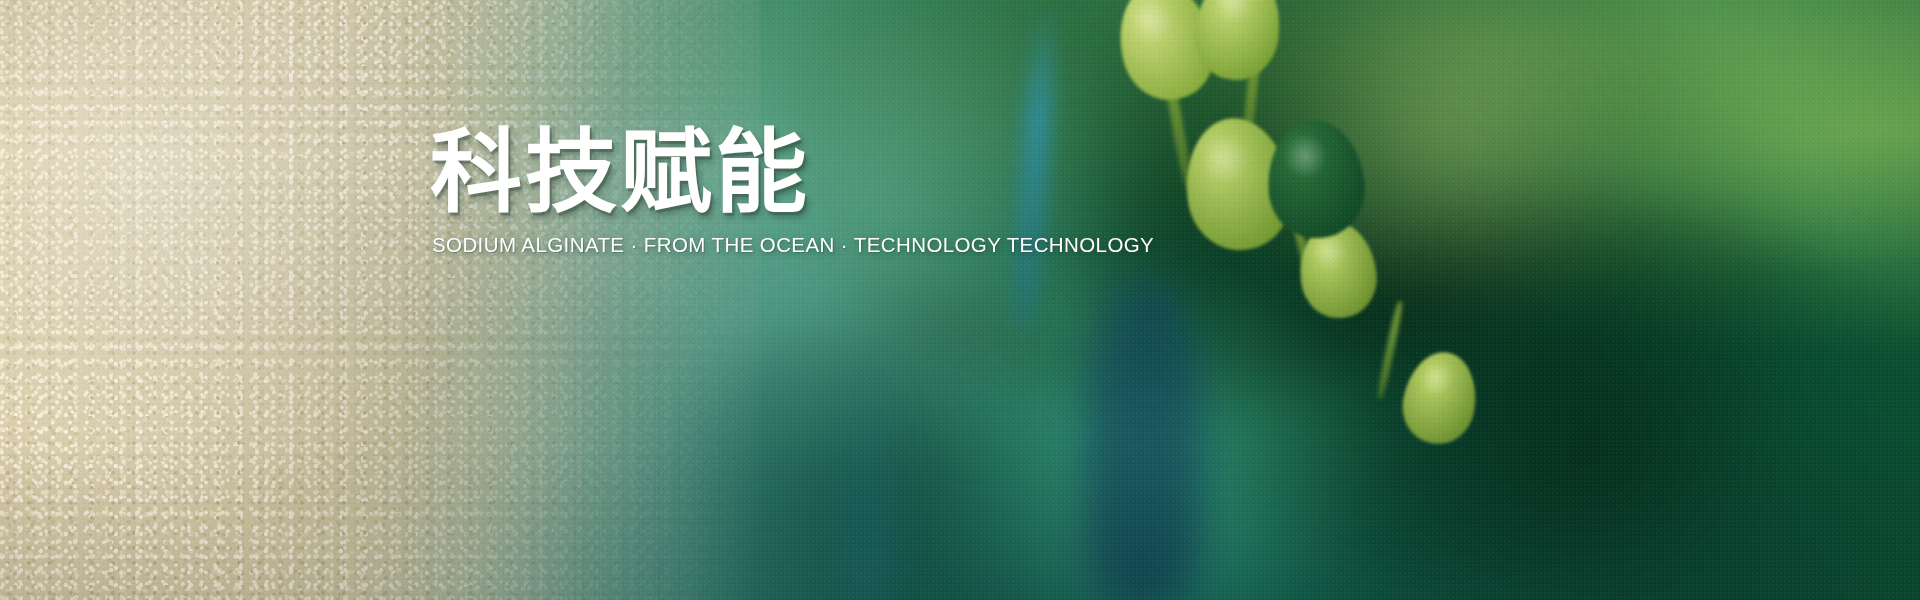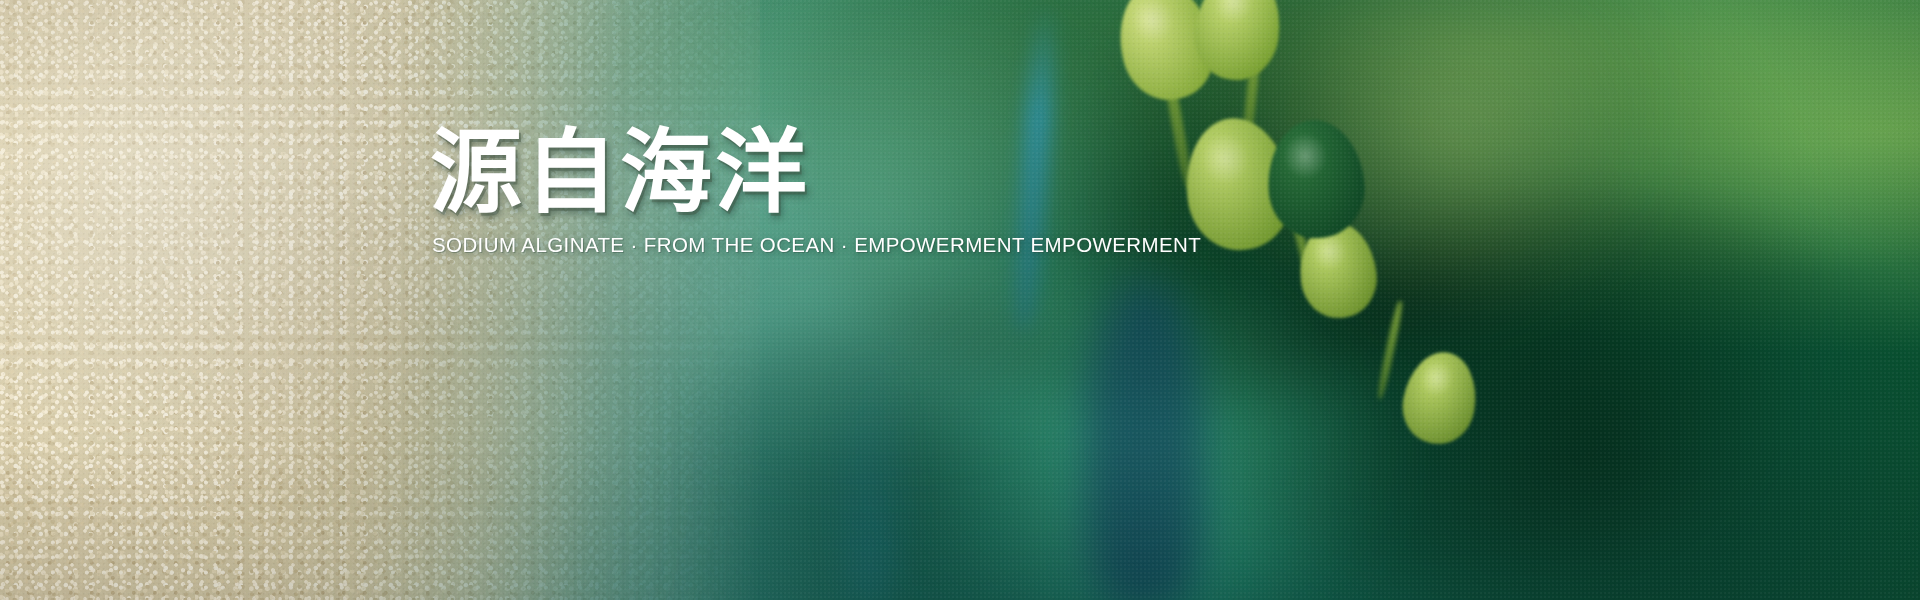--- a/index.html
+++ b/index.html
@@ -228,17 +228,17 @@
       <div class="bulb" style="left: 1268px; top: 120px; width: 96px; height: 118px; transform: rotate(-4deg); background: radial-gradient(at 35% 28%, rgb(47, 122, 62) 0%, rgb(17, 77, 40) 78%, rgba(40, 70, 25, 0.85) 100%);"></div>
     </div>
 
   <div class="grain"></div>
   <div class="grain-shade"></div>
 
   <div class="layer vignette"></div>
   <div class="layer noise"></div>
 
   <div class="copy">
-    <h1 class="title">源自海洋</h1>
-    <p class="tagline">SODIUM ALGINATE · FROM THE OCEAN  ·  EMPOWERMENT EMPOWERMENT</p>
+    <h1 class="title">科技赋能</h1>
+    <p class="tagline">SODIUM ALGINATE · FROM THE OCEAN  ·  TECHNOLOGY TECHNOLOGY</p>
   </div>
 
 </div>
 
 </body></html>

